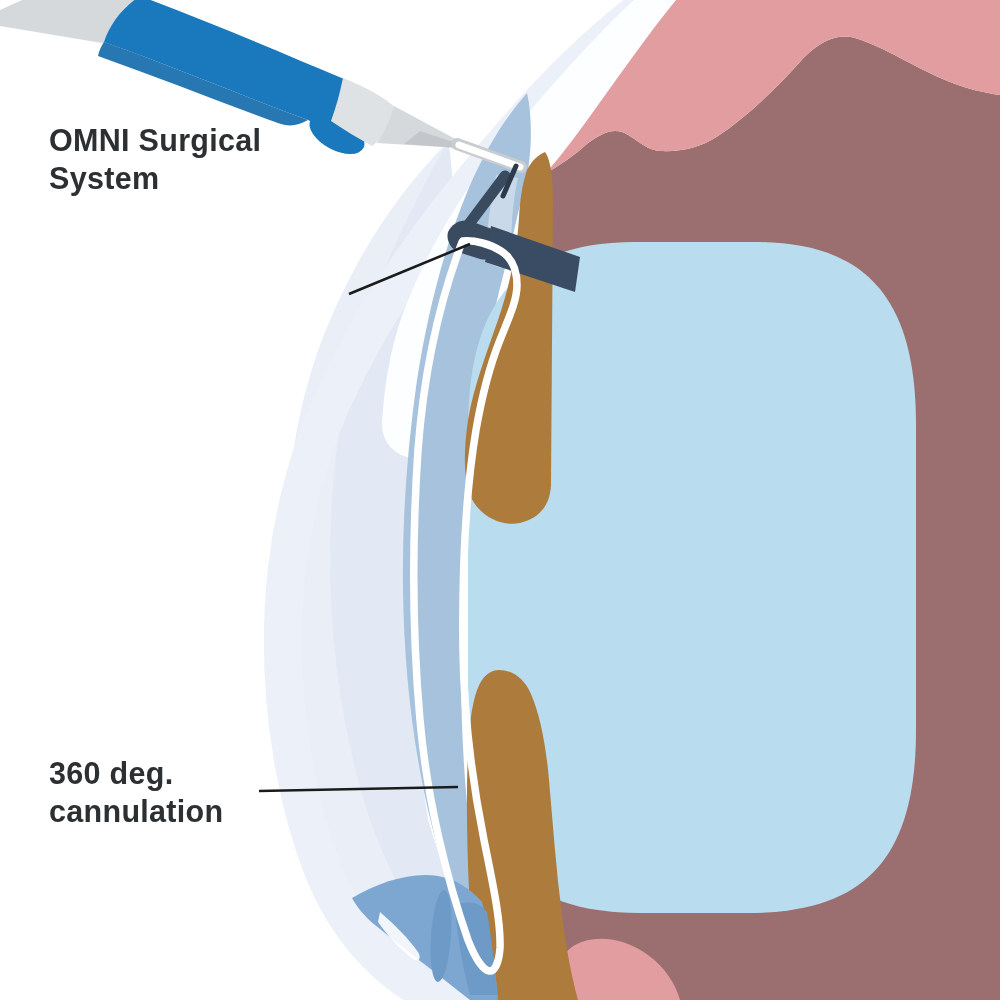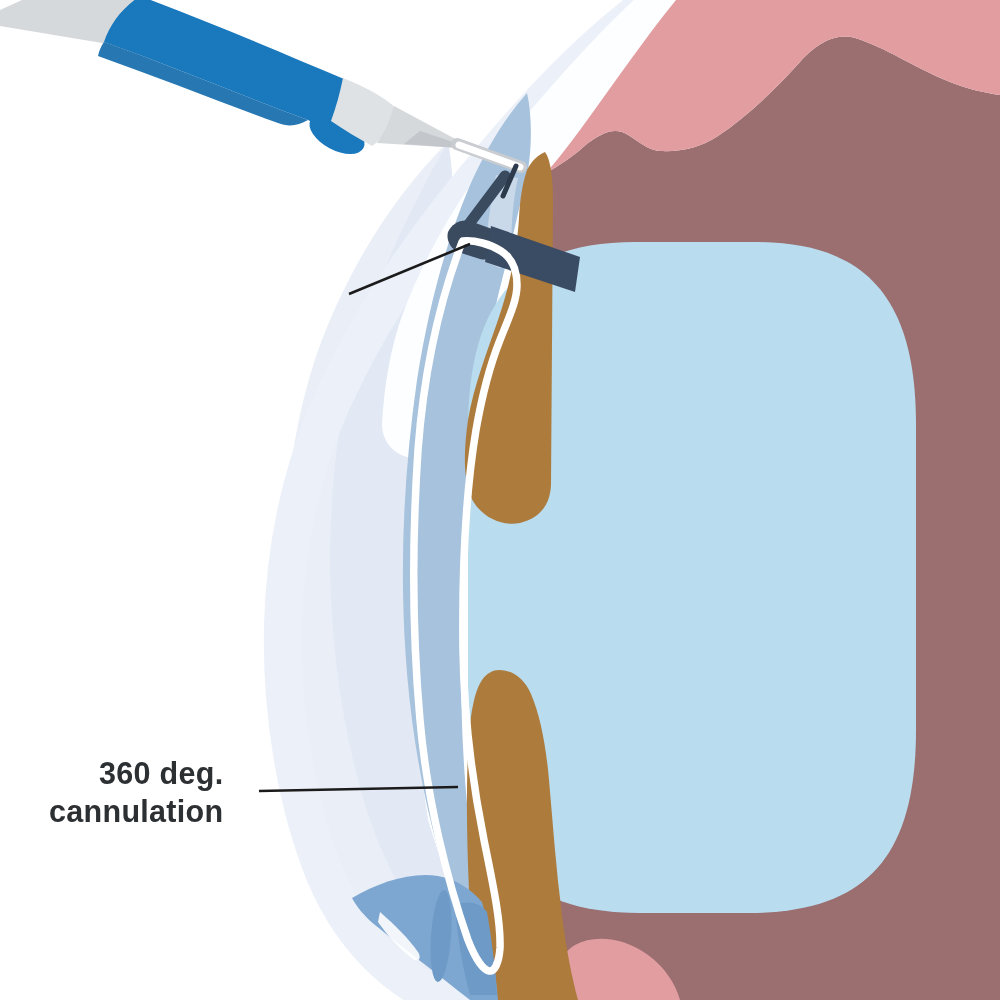--- a/index.html
+++ b/index.html
@@ -3,21 +3,21 @@
 <meta charset="utf-8">
 <style>
   html,body{margin:0;padding:0;background:#ffffff;}
   #stage{position:relative;width:1000px;height:1000px;background:#ffffff;overflow:hidden;
          font-family:"Liberation Sans","DejaVu Sans",sans-serif;}
   #art{position:absolute;left:0;top:0;width:1000px;height:1000px;}
   .label{position:absolute;color:#2d3033;font-size:30.5px;line-height:38px;font-weight:600;
          letter-spacing:.3px;white-space:pre-line;}
   .lbl-tool{left:49px;top:121px;}
   .lbl-drain{left:49px;top:271px;}
-  .lbl-cann{left:49px;top:754px;text-align:right;}
+  .lbl-cann{left:49px;top:754px;}
 </style>
 </head>
 <body>
 
 <div id="stage">
 
   <svg id="art" viewBox="0 0 1000 1000" aria-hidden="true">
 
     <path fill="#e9eef7" d="M448,142 C400,190 360,250 330,320 C300,390 286,470 284,560 C283,650 295,740 320,820
          C345,895 385,950 440,990 C465,1007 490,1010 510,1000
@@ -93,16 +93,18 @@
     </g>
 
     <line stroke="#c9ccd0" stroke-width="12" stroke-linecap="round" x1="457" y1="144" x2="521" y2="167"></line>
     <line stroke="#ffffff" stroke-width="7" stroke-linecap="round" x1="459" y1="145" x2="520" y2="167"></line>
     <line stroke="#2c3a4c" stroke-width="5" stroke-linecap="round" x1="516" y1="166" x2="503" y2="196"></line>
 
     <line stroke="#1b1b1b" stroke-width="2.6" x1="349" y1="294" x2="470" y2="244"></line>
     <line stroke="#1b1b1b" stroke-width="2.6" x1="259" y1="791" x2="458" y2="787"></line>
   </svg>
 
+  <div class="label lbl-tool">OMNI Surgical
+System</div>
   <div class="label lbl-cann">360 deg.
 cannulation</div>
 
 </div>
 
 </body></html>

